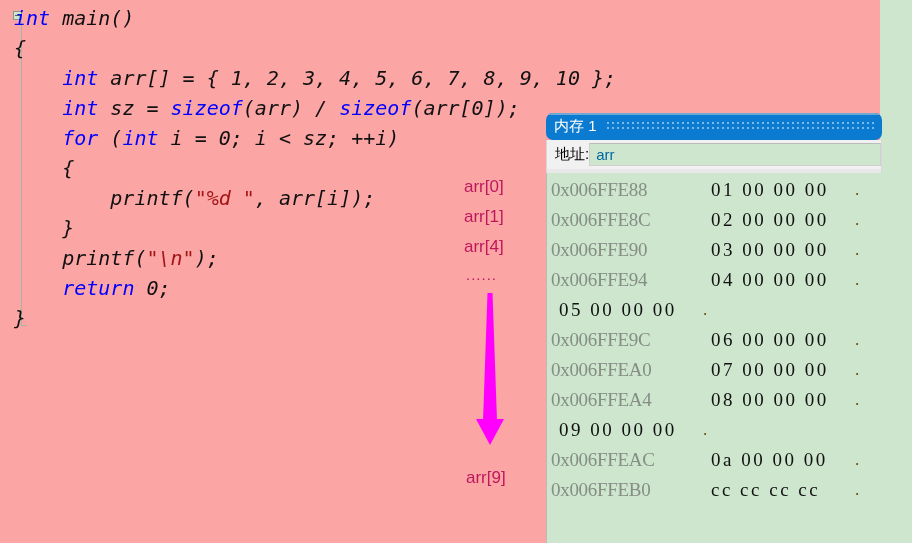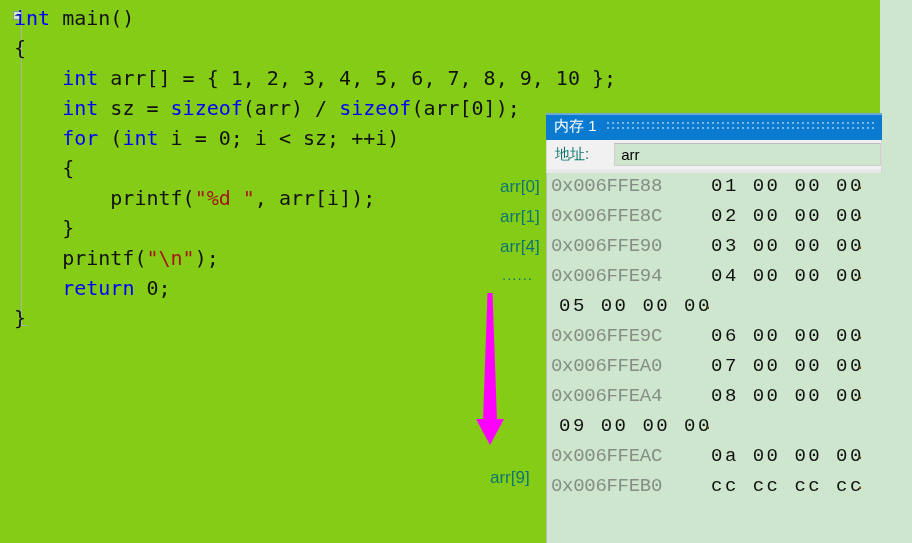--- a/index.html
+++ b/index.html
@@ -13,21 +13,22 @@
     overflow: hidden;
     font-family: "DejaVu Sans Mono", monospace;
     position: relative;
   }
 
   
   #editor {
     position: absolute;
     left: 0; top: 0;
     width: 880px; height: 543px;
-    background: #84cc16;
+    background: #fca5a5;
+    font-style: italic;
   }
 
   .code-lines {
     position: absolute;
     left: 14px;
     top: 3px;
     font-family: "DejaVu Sans Mono", monospace;
     font-size: 20px;
     line-height: 30px;
     color: #111111;
@@ -73,33 +74,32 @@
     width: 6px;
     height: 1px;
     background: #a8b4a8;
   }
 
   
   .ann {
     position: absolute;
     font-family: "Liberation Sans", sans-serif;
     font-size: 17px;
-    color: #0f766e;
+    color: #be185d;
     white-space: nowrap;
-    margin-left: 36px;
   }
   #ann-0 { left: 464px; top: 177px; }
   #ann-1 { left: 464px; top: 207px; text-align: right; }
   #ann-2 { left: 464px; top: 237px; }
   #ann-dots {
     left: 466px; top: 266px;
     font-size: 15px;
     letter-spacing: 1px;
   }
-  #ann-9 { left: 454px; top: 468px; }
+  #ann-9 { left: 466px; top: 468px; }
 
   
   #arrow-svg {
     position: absolute;
     left: 466px;
     top: 293px;
     width: 60px;
     height: 165px;
   }
 
@@ -111,20 +111,21 @@
     width: 336px;
     box-sizing: border-box;
   }
   #mem-titlebar {
     position: relative;
     height: 27px;
     background: #0a7bd0;
     display: flex;
     align-items: center;
     overflow: hidden;
+    border-radius: 7px;
   }
   #mem-title-text {
     color: #ffffff;
     font-family: "Liberation Sans", sans-serif;
     font-size: 15px;
     padding-left: 8px;
     white-space: nowrap;
     z-index: 2;
   }
   #mem-drag-dots {
@@ -151,61 +152,61 @@
     border-left: 1px solid #d7d7d7;
     border-right: 1px solid #d7d7d7;
     display: flex;
     align-items: center;
     padding-left: 8px;
     box-sizing: border-box;
   }
   #mem-address-label {
     font-family: "Liberation Sans", sans-serif;
     font-size: 15px;
-    color: #0f766e;
-    margin-right: 25px;
+    color: #000000;
+    margin-right: 0;
     white-space: nowrap;
     text-align: center;
   }
   #mem-address-input {
     flex: 1;
     height: 23px;
     background: #cde6cd;
     border: 1px solid #cfcfcf;
     border-top-color: #bcbcbc;
     box-sizing: border-box;
     display: flex;
     align-items: center;
     padding-left: 6px;
     font-family: "Liberation Sans", sans-serif;
     font-size: 15px;
-    color: #000000;
+    color: #0369a1;
   }
   #mem-sep {
     height: 4px;
     background: #e8e8e8;
     border-left: 1px solid #d7d7d7;
     border-right: 1px solid #d7d7d7;
     box-sizing: border-box;
   }
 
   #mem-body {
     background: #cde6cd;
     border-left: 1px solid #b9b9b9;
     box-sizing: border-box;
     padding-top: 2px;
     height: 372px;
     overflow: hidden;
   }
   .mem-row {
     height: 30px;
     display: flex;
-    align-items: flex-start;
+    align-items: center;
     white-space: nowrap;
-    font-family: Liberation Mono, monospace;
+    font-family: Liberation Serif, serif;
     font-size: 19px;
   }
   .mem-addr {
     color: #858e85;
     padding-left: 4px;
     width: 148px;
     letter-spacing: -0.3px;
   }
   .mem-bytes {
     color: #111111;

